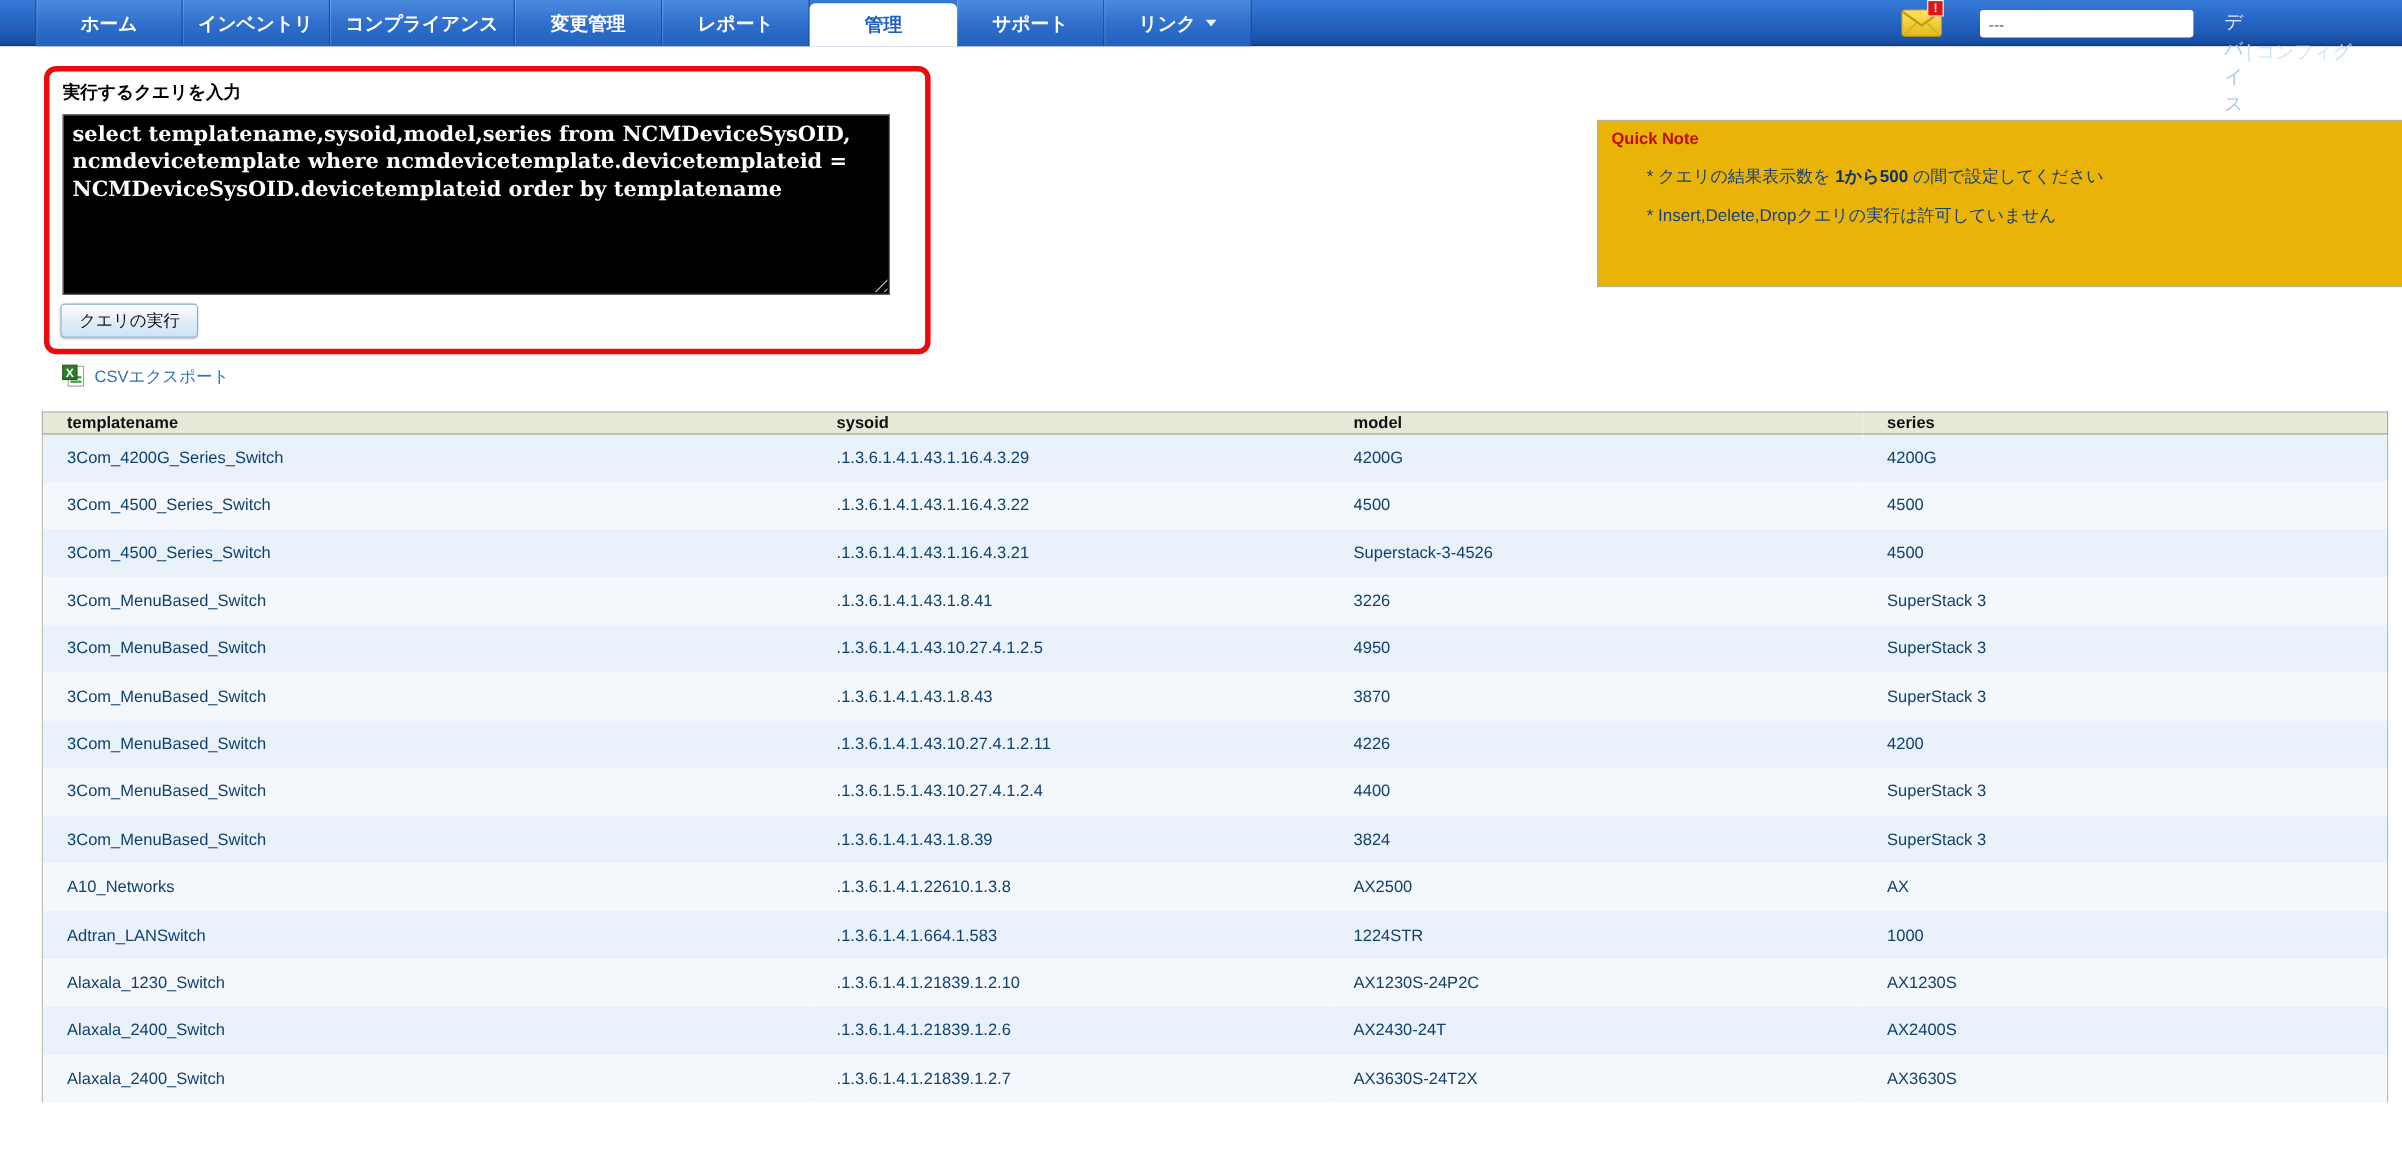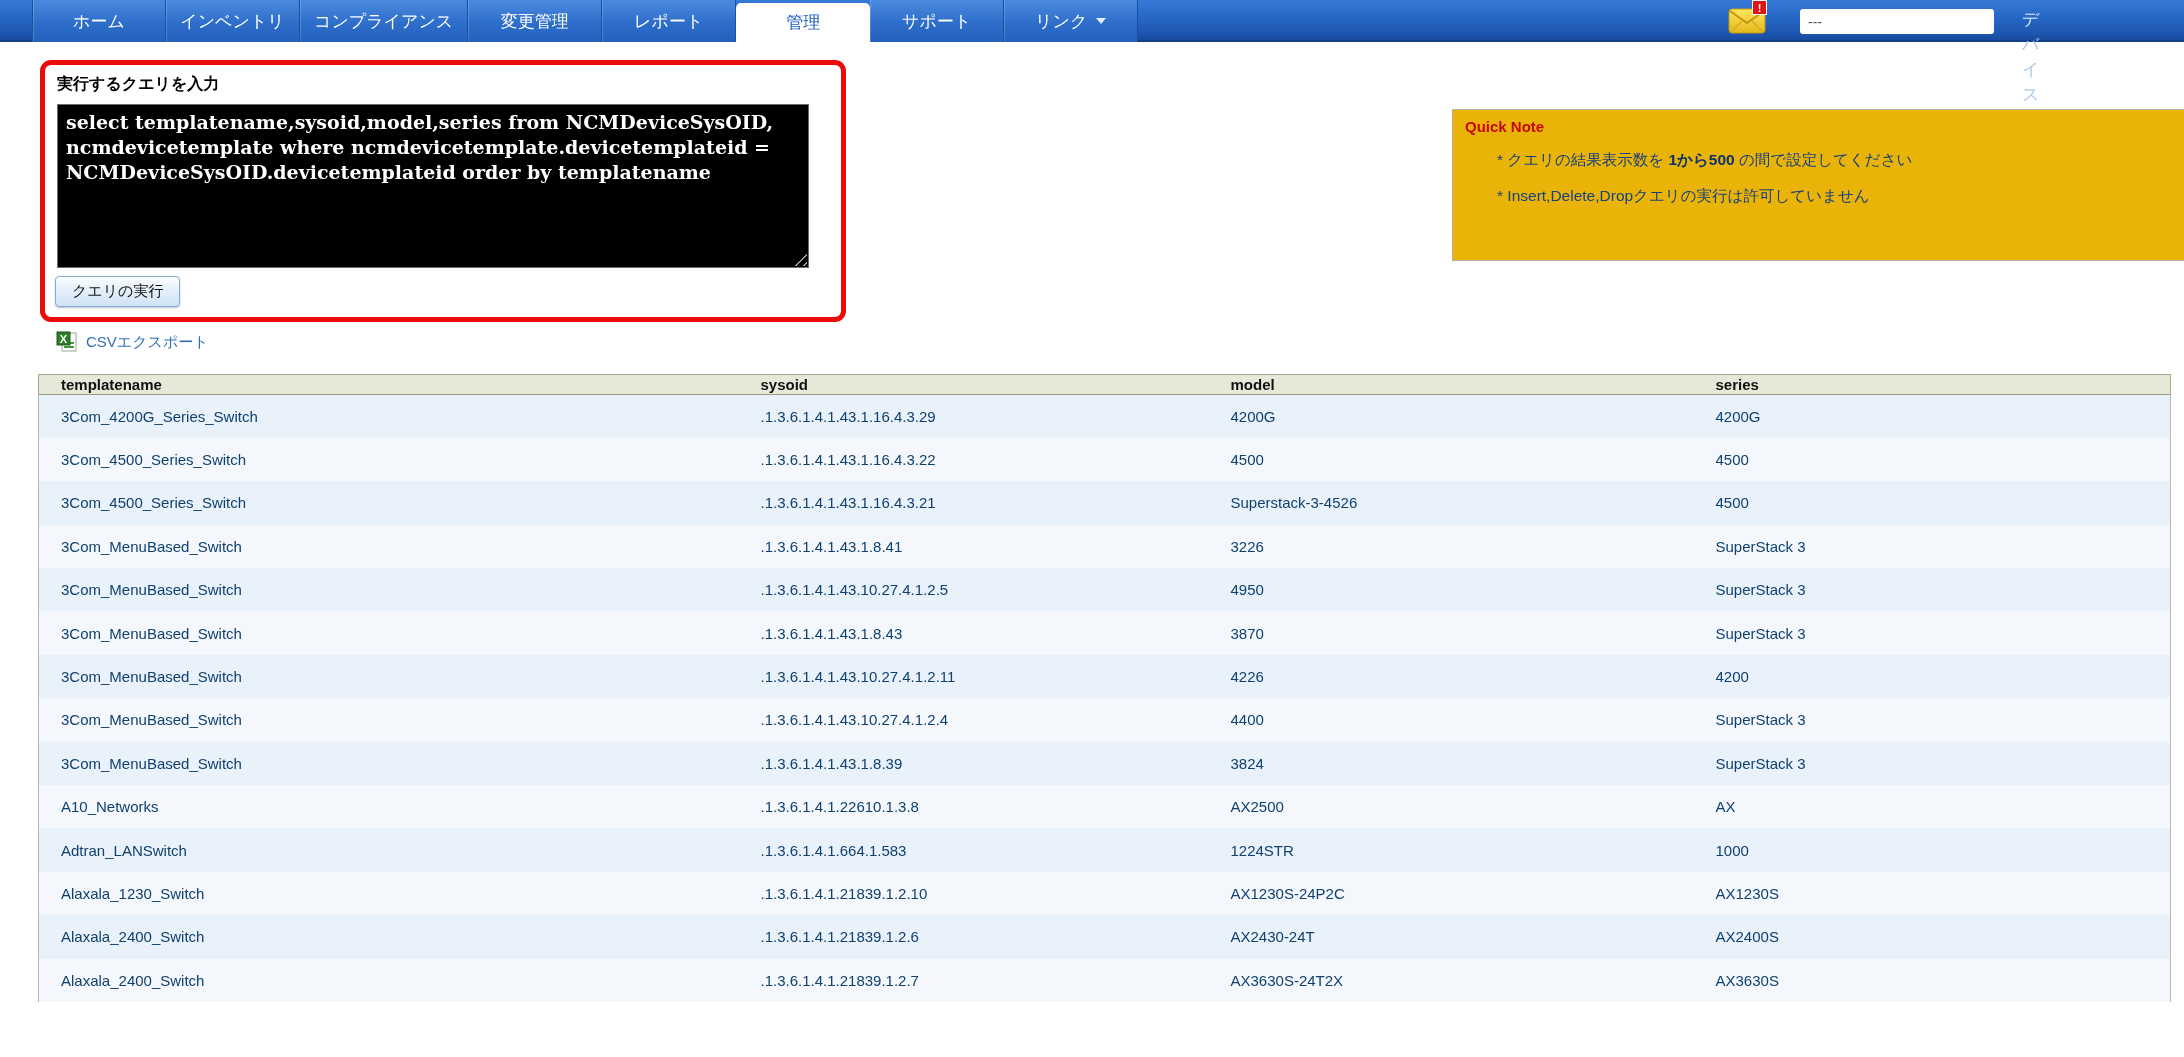--- a/index.html
+++ b/index.html
@@ -9,36 +9,36 @@
 
   
   .navbar { position:absolute; left:0; top:0; width:2184px; height:42px;
             background:linear-gradient(180deg,#3579d6 0%,#2667c6 45%,#1d55ad 85%,#174a9c 100%);
             border-bottom:2px solid #123e87; }
   .tab-list { position:absolute; left:32px; top:0; height:42px; display:flex; }
   .tab { position:relative; height:42px; min-width:134px; padding:1px 14px; display:flex;
          align-items:center; justify-content:center; cursor:pointer;
          background:linear-gradient(180deg,#4a8ade 0%,#2e6ecb 55%,#2260bb 100%);
          border-right:1px solid #1b4fa0; box-shadow:inset 1px 0 0 rgba(255,255,255,.18);
-         color:#fff; font-size:17px; font-weight:normal; white-space:nowrap; overflow:hidden; }
+         color:#fff; font-size:17px; font-weight:bold; white-space:nowrap; overflow:hidden; }
   .tab:first-child { border-left:1px solid #1b4fa0; }
   .tab.active { background:#fff; color:#1b5fc2; margin-top:3px; height:39px;
                 border-radius:5px 5px 0 0; border-right:none; box-shadow:none; }
   .tab .dd-arrow { width:0; height:0; margin-left:9px; border-left:5px solid transparent;
                    border-right:5px solid transparent; border-top:6px solid #e8f1fb; }
   .nav-right { position:absolute; right:0; top:0; height:42px; width:470px; }
   .mail-wrap { position:absolute; left:8px; top:8px; width:40px; height:28px; cursor:pointer; }
   .mail-badge { position:absolute; left:1752px; top:0; width:15px; height:15px; background:#e21313;
                 color:#fff; font-size:11px; font-weight:bold; text-align:center; line-height:15px;
                 border:1px solid #fff; cursor:pointer; }
   .nav-search { position:absolute; left:1800px; top:9px; width:194px; height:25px; border:none;
                 border-radius:3px; background:#fff; color:#555; font-size:14px; padding:0 8px;
                 font-family:"Liberation Sans",sans-serif; }
   .right-links { position:absolute; left:2022px; top:7px; display:flex; font-size:17px;
-                 line-height:25px; color:#cfe2f8; cursor:pointer;flex-direction:column; }
+                 line-height:25px; color:#cfe2f8; cursor:pointer; }
   .vword { width:20px; word-break:break-all; white-space:normal; color:#a9c8ec; }
   .vword::first-letter { color:#dcebfb; }
   .hlink { white-space:nowrap; color:#cfe2f8;margin-top:28px; }
 
   
   .red-box { position:absolute; left:40px; top:60px; width:806px; height:262px;
              border:5px solid #ea0b0b; border-radius:11px; pointer-events:none; z-index:50; }
 
   
   .query-label { position:absolute; left:57px; top:74px; font-size:16px; font-weight:bold; color:#000; }
@@ -217,21 +217,21 @@
             <td>SuperStack 3</td>
           </tr>
           <tr>
             <td>3Com_MenuBased_Switch</td>
             <td>.1.3.6.1.4.1.43.10.27.4.1.2.11</td>
             <td>4226</td>
             <td>4200</td>
           </tr>
           <tr>
             <td>3Com_MenuBased_Switch</td>
-            <td>.1.3.6.1.4.1.43.10.27.4.1.2.4</td>
+            <td>.1.3.6.1.5.1.43.10.27.4.1.2.4</td>
             <td>4400</td>
             <td>SuperStack 3</td>
           </tr>
           <tr>
             <td>3Com_MenuBased_Switch</td>
             <td>.1.3.6.1.4.1.43.1.8.39</td>
             <td>3824</td>
             <td>SuperStack 3</td>
           </tr>
           <tr>

